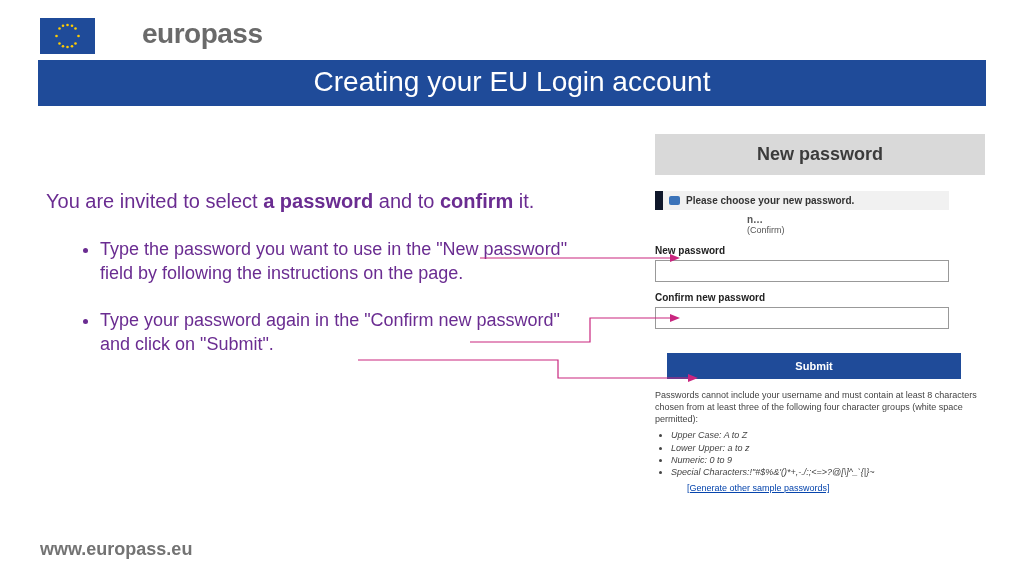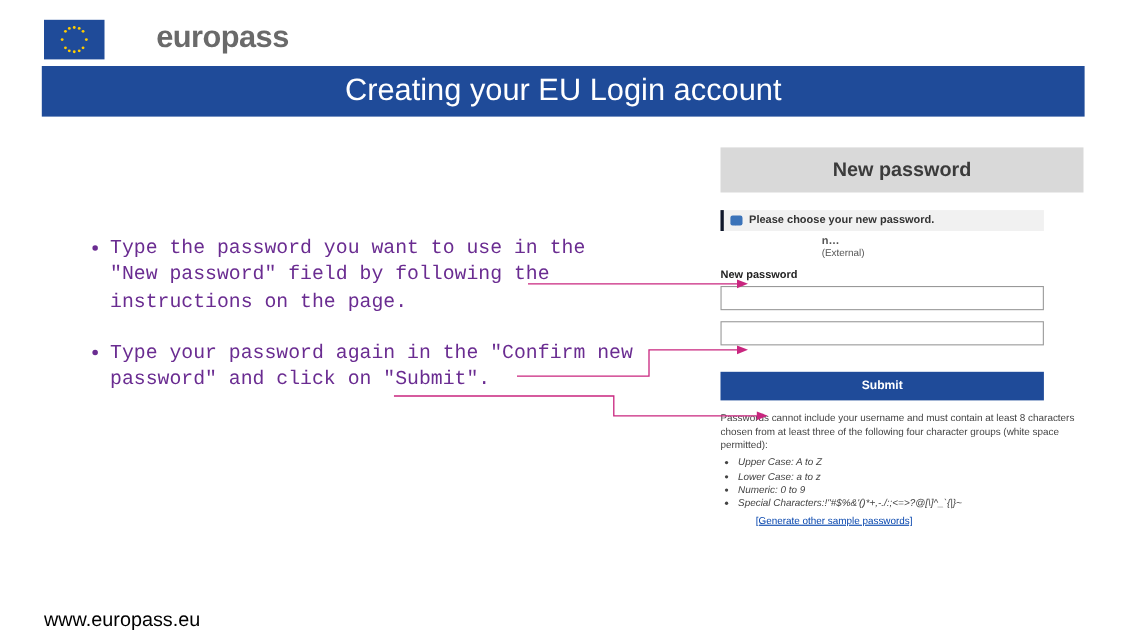--- a/index.html
+++ b/index.html
@@ -55,21 +55,20 @@
   .intro {
     color: #6a2c91;
     font-size: 20px;
   }
   .intro .bold { font-weight: 700; }
   .bullets {
     margin: 24px 0 0 54px;
     color: #6a2c91;
     font-size: 18px;
     line-height: 1.35;
-    font-family: Liberation Mono, monospace;
   }
   .bullets li { margin-bottom: 22px; padding-right: 60px; list-style: disc; }
 
   .panel {
     position: absolute;
     left: 655px;
     top: 0;
     width: 330px;
   }
   .panel-title {
@@ -83,38 +82,38 @@
   .banner {
     display: flex;
     align-items: center;
     gap: 6px;
     background: #f1f1f1;
     margin: 16px 36px 4px 0;
     padding: 4px 6px;
     font-size: 10px;
     font-weight: 700;
     color: #333;
-    border-left: 3px solid #0f172a;
+    border-left: 8px solid #0f172a;
   }
   .speech {
     width: 11px; height: 9px; background:#3b73b9; border-radius:2px; position:relative;
   }
   .speech:after{content:"";position:absolute;left:2px;bottom:-3px;border:3px solid transparent;border-top-color:#3b73b9;border-right:none;}
   .meta { font-size: 9px; color:#555; margin: 2px 0 10px 92px; }
   .meta .n { font-weight:700; font-size:10px; display:block; }
 
   .field { margin: 0 36px 10px 0; }
   .field label { font-size: 10px; font-weight:700; color:#222; display:block; margin-bottom:4px; }
   .field input {
     width: 100%; height: 22px;
     border: 1px solid #999; font-size: 11px; padding: 0 4px;
   }
 
   .submit {
-    margin: 14px 36px 10px 0;
+    margin: 14px 36px 10px 12px;
     background: #1f4b99;
     color: #fff;
     border: none;
     width: calc(100% - 36px);
     height: 26px;
     font-size: 11px;
     font-weight: 700;
     cursor: pointer;
   }
 
@@ -122,23 +121,23 @@
   .rules ul { margin: 4px 0 4px 16px; font-style: italic; }
   .rules a { color:#0645ad;margin-left:32px; }
 
   .arrow { position:absolute; pointer-events:none; }
   .arrow path { stroke:#c9267f; stroke-width:1.2; fill:none; }
   .arrow .head { fill:#c9267f; }
 
   .footer {
     position: absolute;
     left: 40px;
-    bottom: 2px;
-    color: #000000;
-    font-weight: 400;
+    bottom: 16px;
+    color: #737373;
+    font-weight: 700;
     font-size: 18px;
   }
 </style>
 </head>
 <body>
 
 <div class="header">
   <div class="eu-flag">
     <svg viewBox="0 0 55 36">
       <g fill="#ffcc00">
@@ -158,52 +157,56 @@
     </svg>
   </div>
   <span class="brand">europass</span>
 </div>
 
 <div class="title-bar">Creating your EU Login account</div>
 
 <div class="content">
 
   <div class="left-col">
+    <p class="intro">
+      <span>You are invited to select </span><span class="bold">a password</span><span> and to </span><span class="bold">confirm</span><span> it.</span>
+    </p>
     <ul class="bullets">
       <li>Type the password you want to use in the "New password" field by following the instructions on the page.</li>
       <li>Type your password again in the "Confirm new password" and click on "Submit".</li>
     </ul>
   </div>
 
   <div class="panel">
     <div class="panel-title">New password</div>
     <div class="banner">
       <span class="speech"></span>
       <span>Please choose your new password.</span>
     </div>
     <div class="meta">
       <span class="n">n…</span>
-      <span>(External)</span>
+      <span>(Confirm)</span>
     </div>
 
     <div class="field">
       <label>New password</label>
       <input type="password" style="">
     </div>
     <div class="field">
+      <label>Confirm new password</label>
       <input type="password" style="">
     </div>
 
     <button class="submit">Submit</button>
 
     <div class="rules">
       <p>Passwords cannot include your username and must contain at least 8 characters chosen from at least three of the following four character groups (white space permitted):</p>
       <ul>
         <li>Upper Case: A to Z</li>
-        <li>Lower Case: a to z</li>
+        <li>Lower Upper: a to z</li>
         <li>Numeric: 0 to 9</li>
         <li>Special Characters:!"#$%&amp;'()*+,-./:;&lt;=&gt;?@[\]^_`{|}~</li>
       </ul>
       <a href="#">[Generate other sample passwords]</a>
     </div>
   </div>
 
   <svg class="arrow" style="left:480px; top:114px;" width="200" height="20">
     <path d="M0 10 H190"></path>
       <polygon class="head" points="190,6 200,10 190,14"></polygon>

